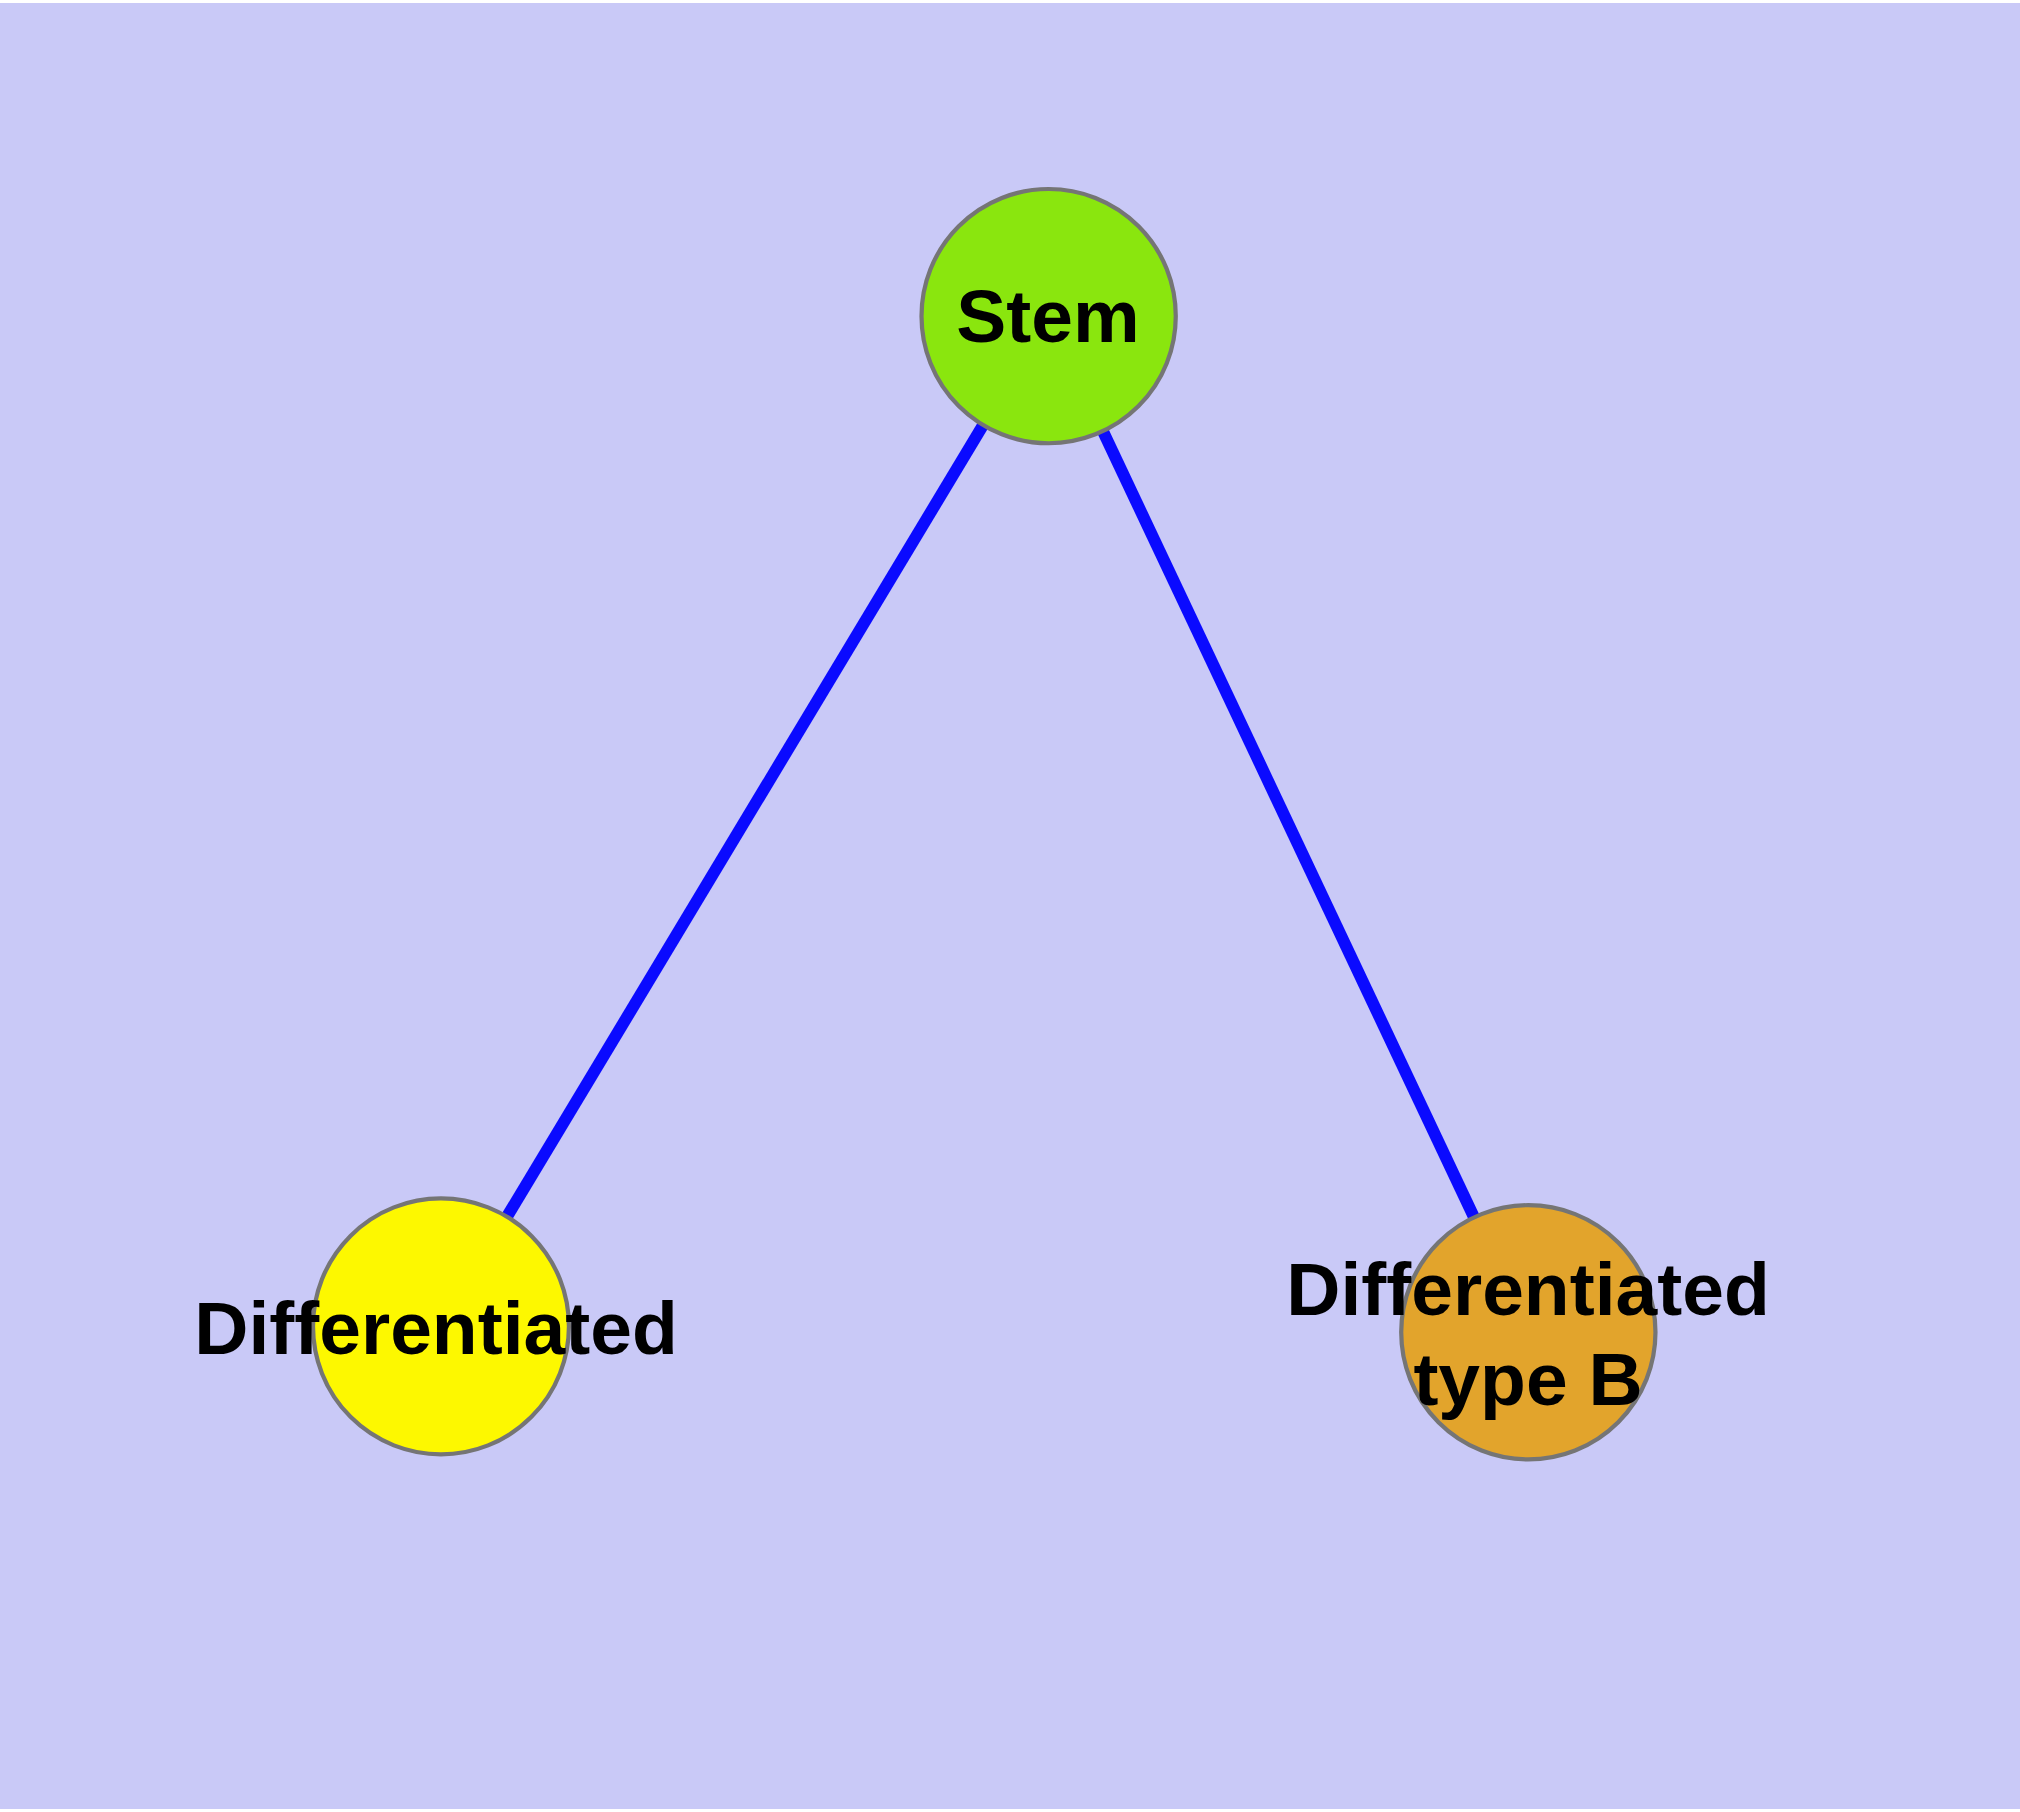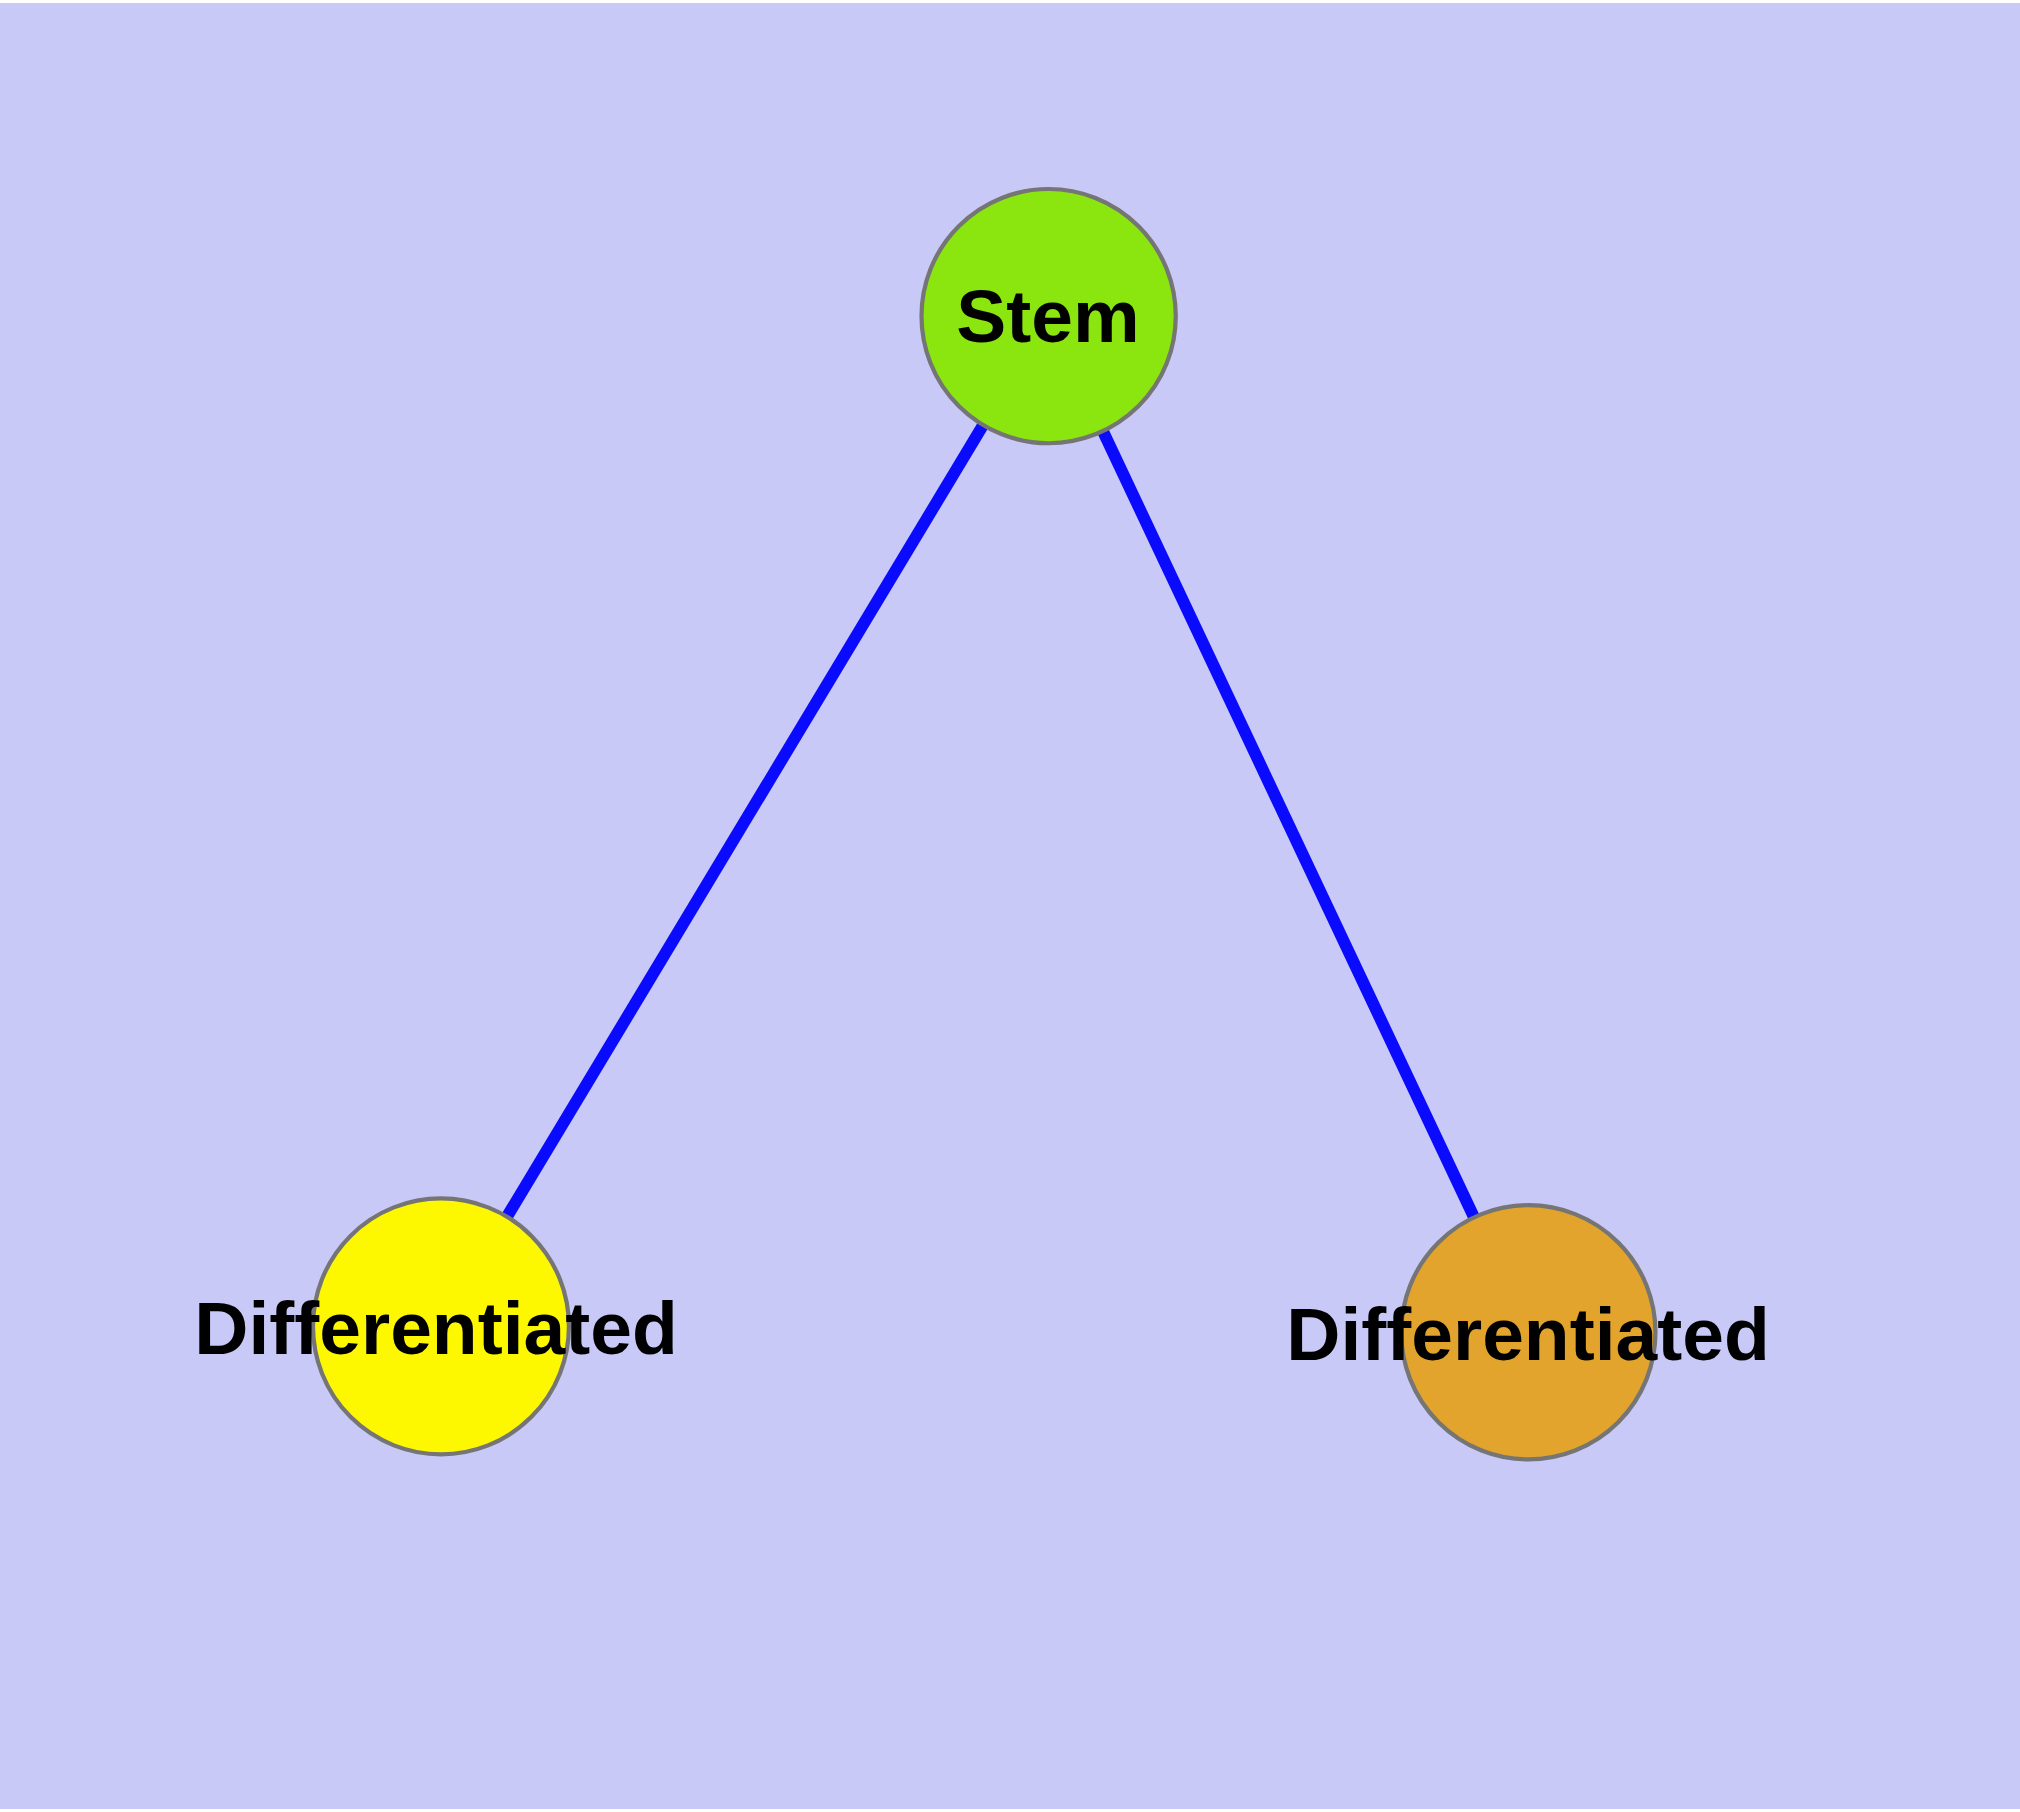--- a/index.html
+++ b/index.html
@@ -74,16 +74,17 @@
   <div class="node-label" id="label-stem">
     <div>Stem</div>
   </div>
 
   <div class="node-label" id="label-diff-a">
     <div>Differentiated</div>
   </div>
 
   <div class="node-label" id="label-diff-b">
     <div>Differentiated</div>
+    <div>type B</div>
   </div>
 
 </div>
 
 
 </body></html>

